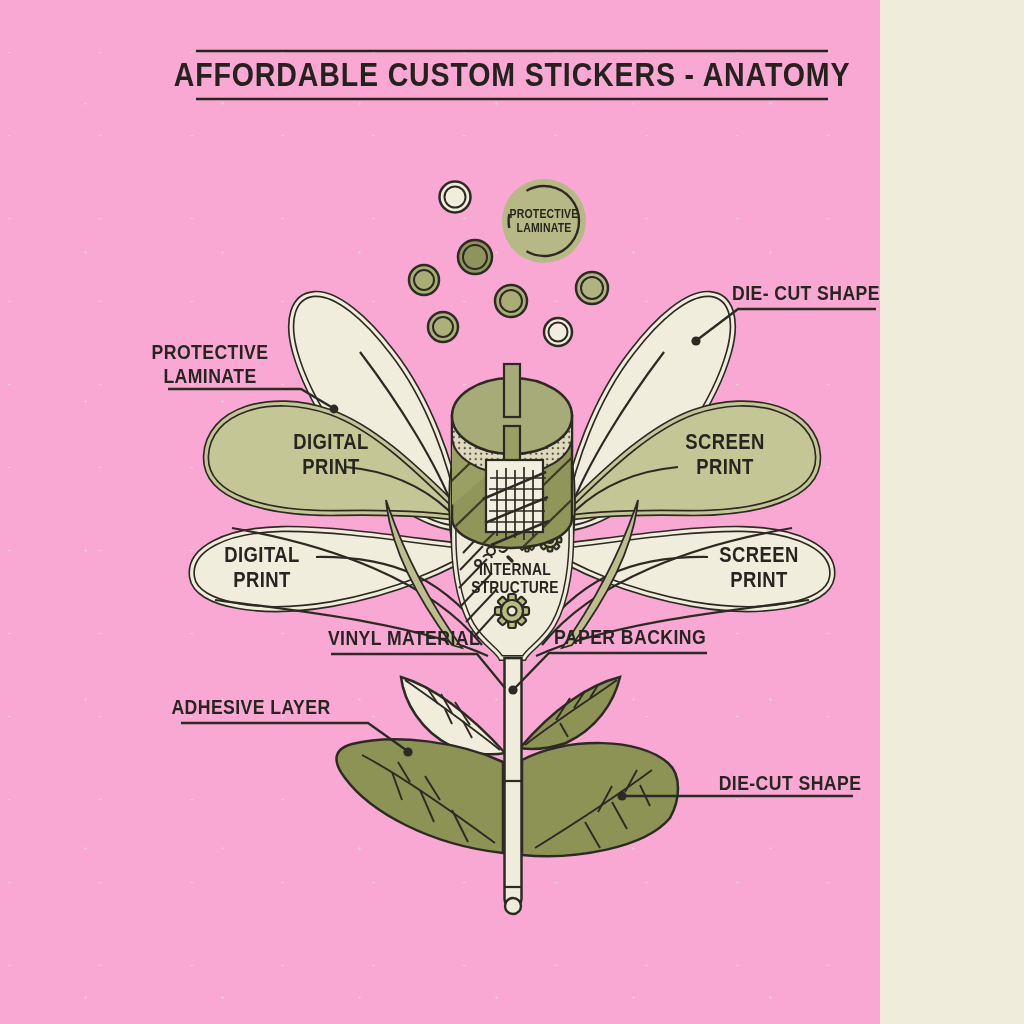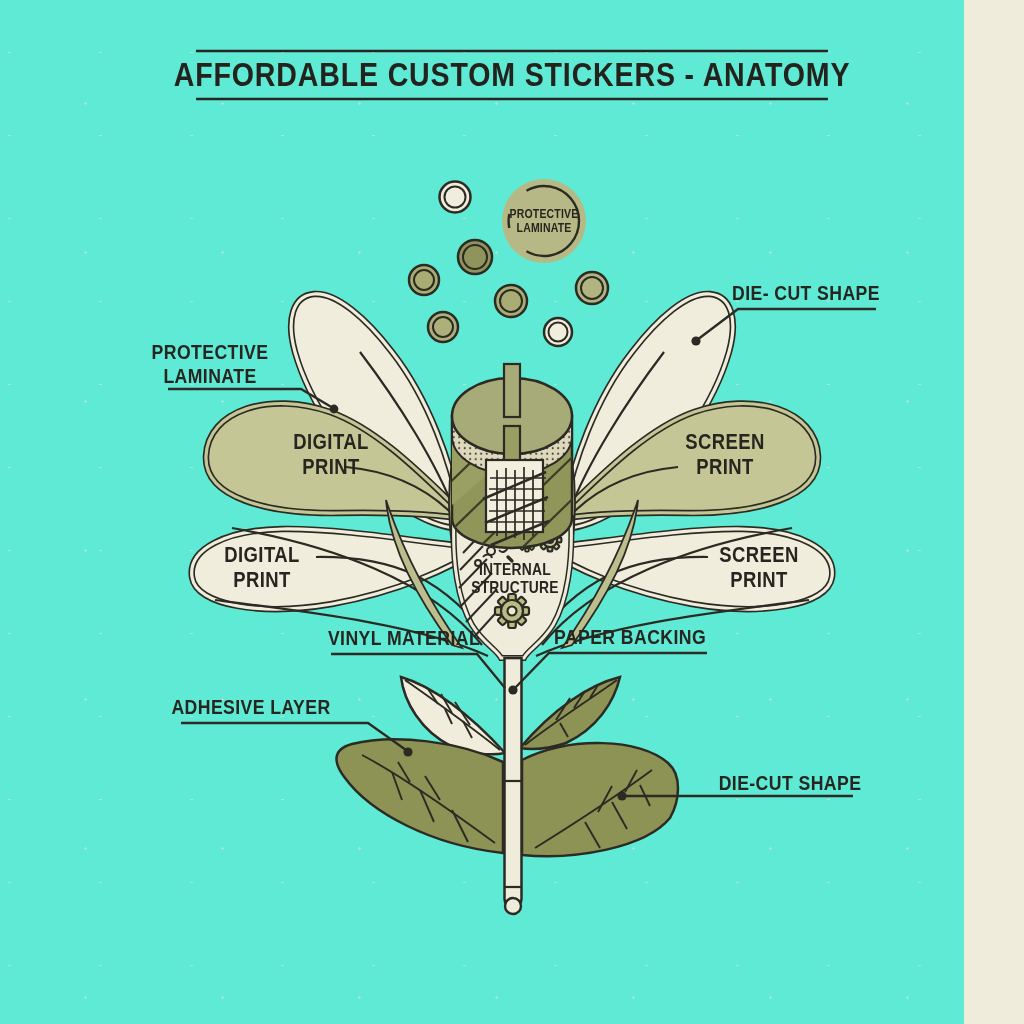--- a/index.html
+++ b/index.html
@@ -1,16 +1,16 @@
 <!DOCTYPE html>
 <html><head>
 <meta charset="utf-8">
 <style>
   html,body{margin:0;padding:0;background:#f0ecdc;}
-  .stage{position:relative;width:964px;height:1024px;background:#5eead4;overflow:hidden;
+  .stage{position:relative;width:880px;height:1024px;background:#f9a8d4;overflow:hidden;
          font-family:"Liberation Sans",sans-serif;text-decoration:underline;}
   .stage::before{content:"";position:absolute;inset:0;pointer-events:none;
     background-image:radial-gradient(#e8e3d0 1.1px, transparent 1.2px),
                      radial-gradient(#eae5d3 1px, transparent 1.1px);
     background-size:137px 149px,91px 83px;background-position:17px 29px,55px 11px;opacity:.55;}
   svg{position:absolute;left:0;top:0;}
   .lbl{position:absolute;font-weight:700;color:#26251f;white-space:nowrap;
        transform:translate(-50%,-50%) scaleX(0.84);letter-spacing:.5px;line-height:1.1;}
   .lbl2{text-align:center;line-height:1.12;}
   .title{font-size:34px;letter-spacing:1px;color:#23221c;}

